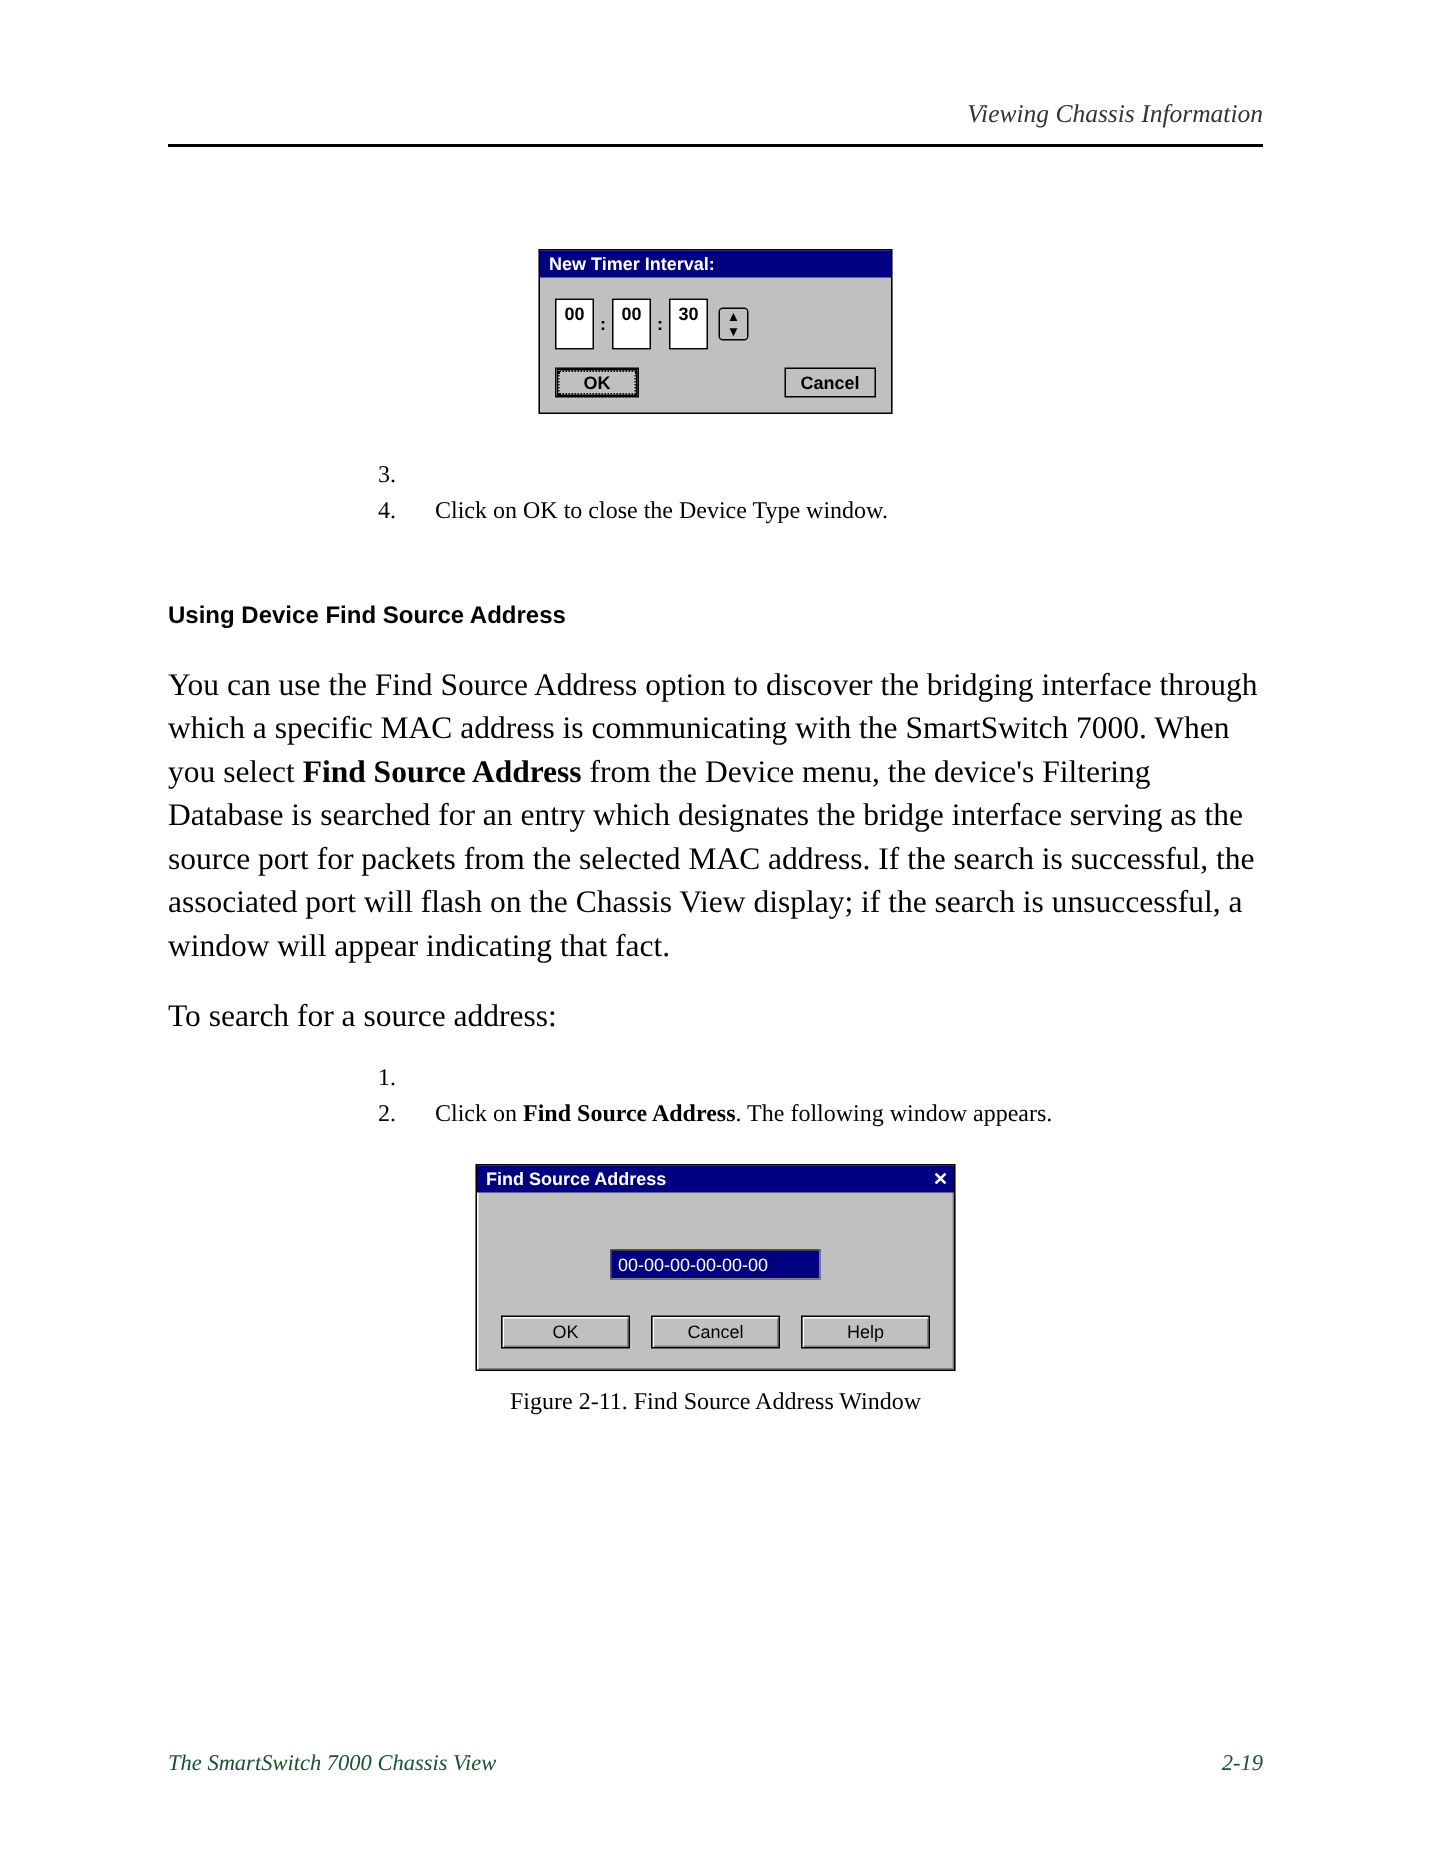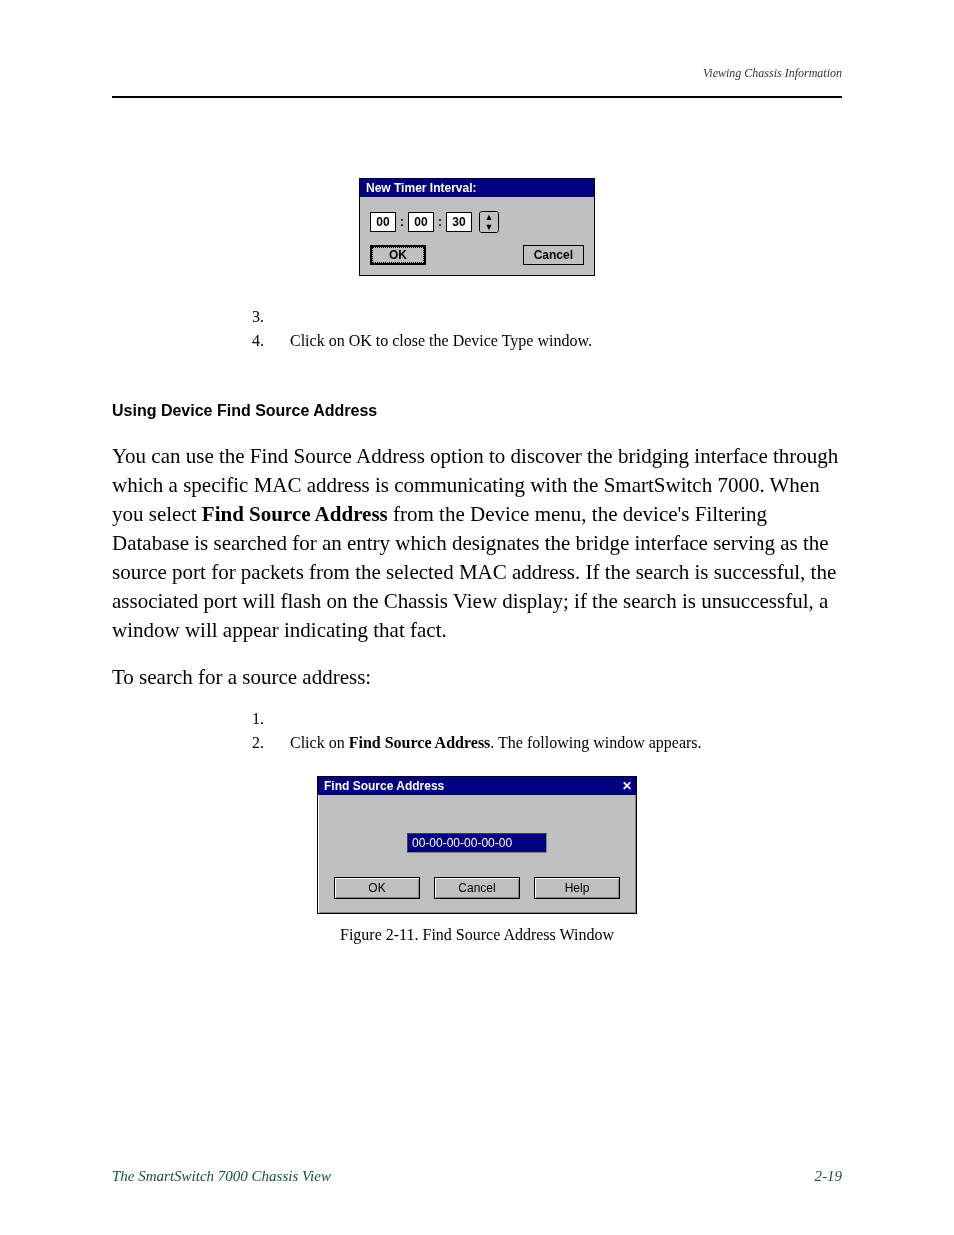--- a/index.html
+++ b/index.html
@@ -17,26 +17,26 @@
     left: 112px;
     right: 112px;
     height: 2px;
     background: #000;
   }
   .page-title-right {
     position: absolute;
     top: 66px;
     right: 112px;
     font-style: italic;
-    font-size: 12px;
+    font-size: 17px;
     color: #333;
   }
   .content {
     position: absolute;
-    top: 178px;
+    top: 166px;
     left: 112px;
     right: 112px;
   }
 
   
   .dialog1 {
     width: 236px;
     margin: 0 auto 10px auto;
     border: 1px solid #000;
     background: #c0c0c0;
@@ -57,21 +57,21 @@
   }
   .time-row {
     display: flex;
     align-items: center;
     justify-content: flex-start;
     gap: 3px;
     margin-bottom: 12px;
   }
   .time-box {
     width: 26px;
-    height: 20px;
+    height: 34px;
     background: #fff;
     border: 1px solid #000;
     font-family: Arial, sans-serif;
     font-weight: bold;
     font-size: 12px;
     text-align: center;
     line-height: 18px;
   }
   .colon {
     font-family: Arial, sans-serif;

